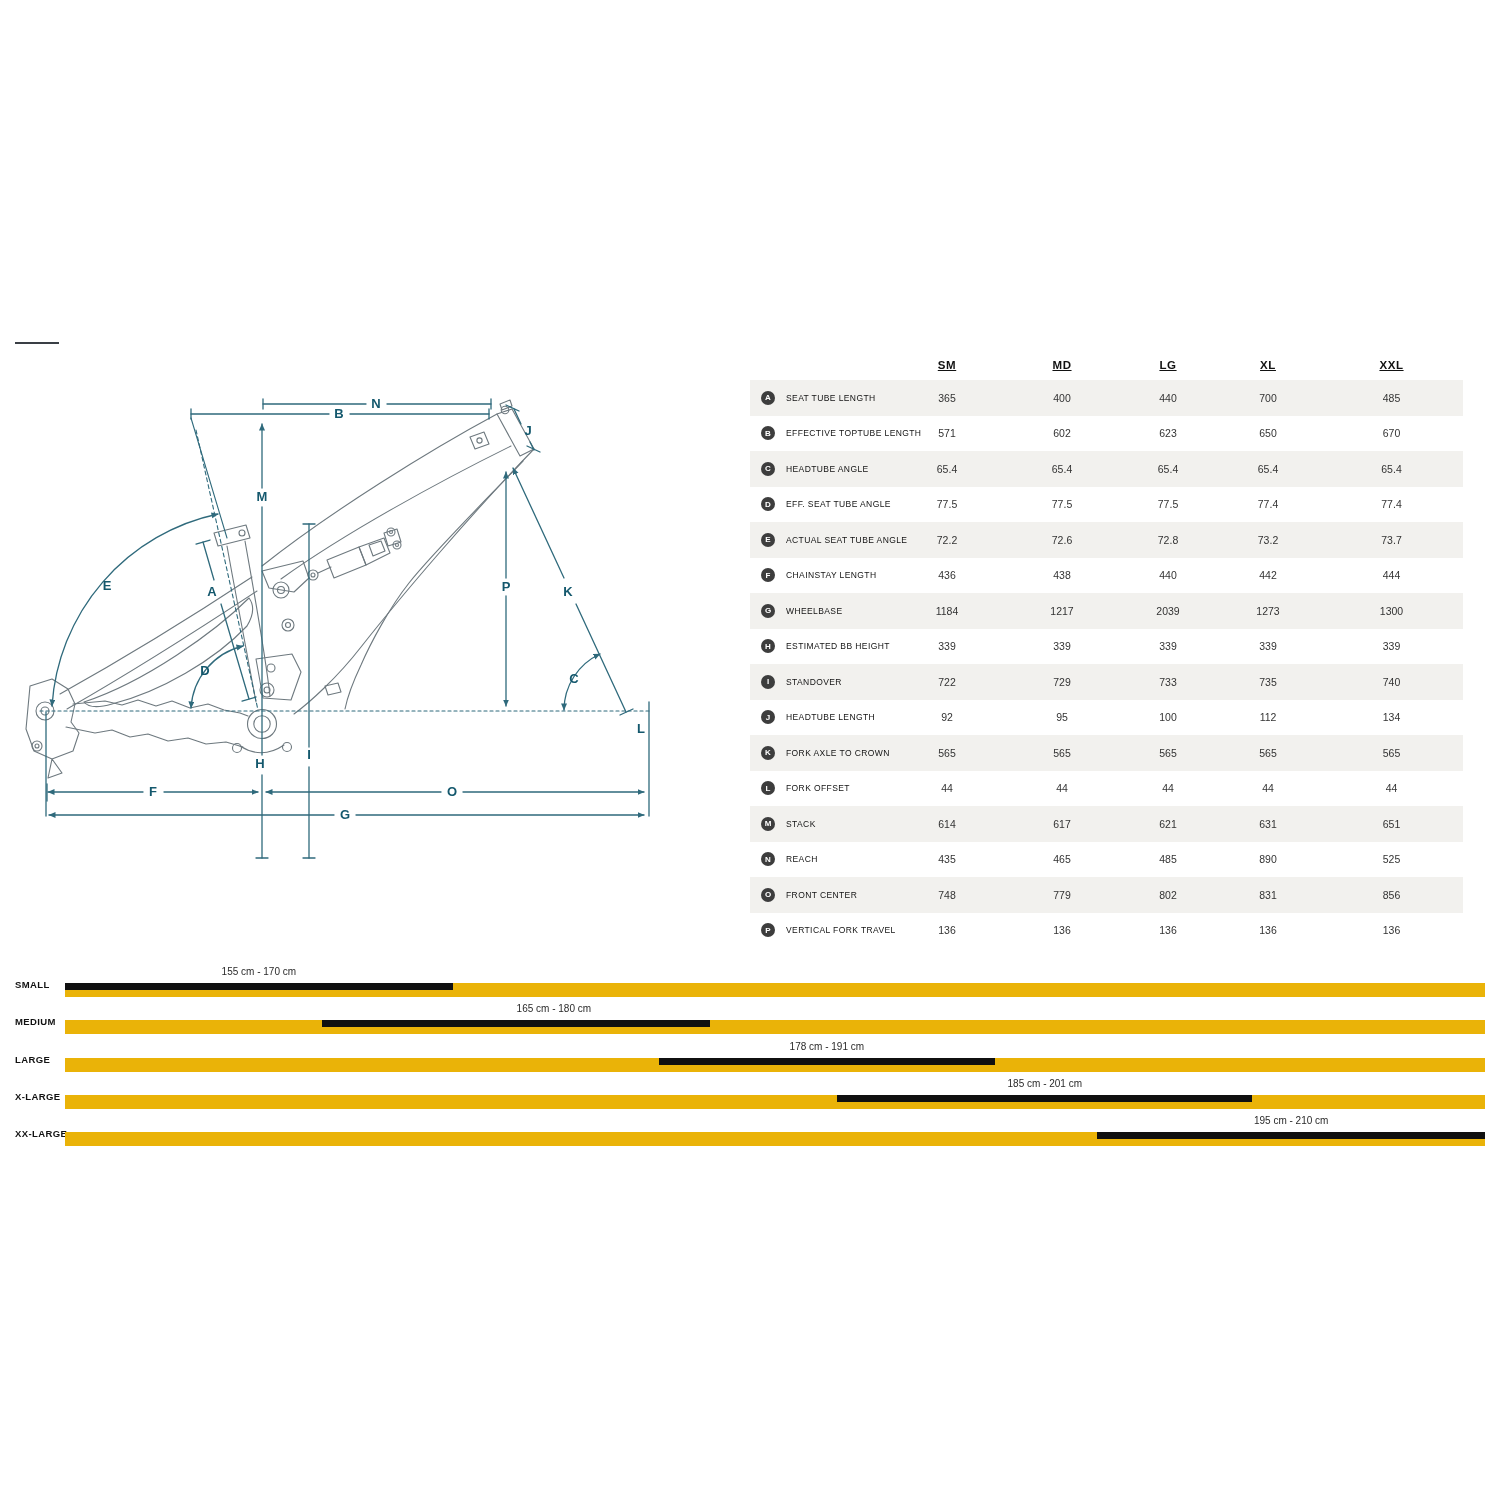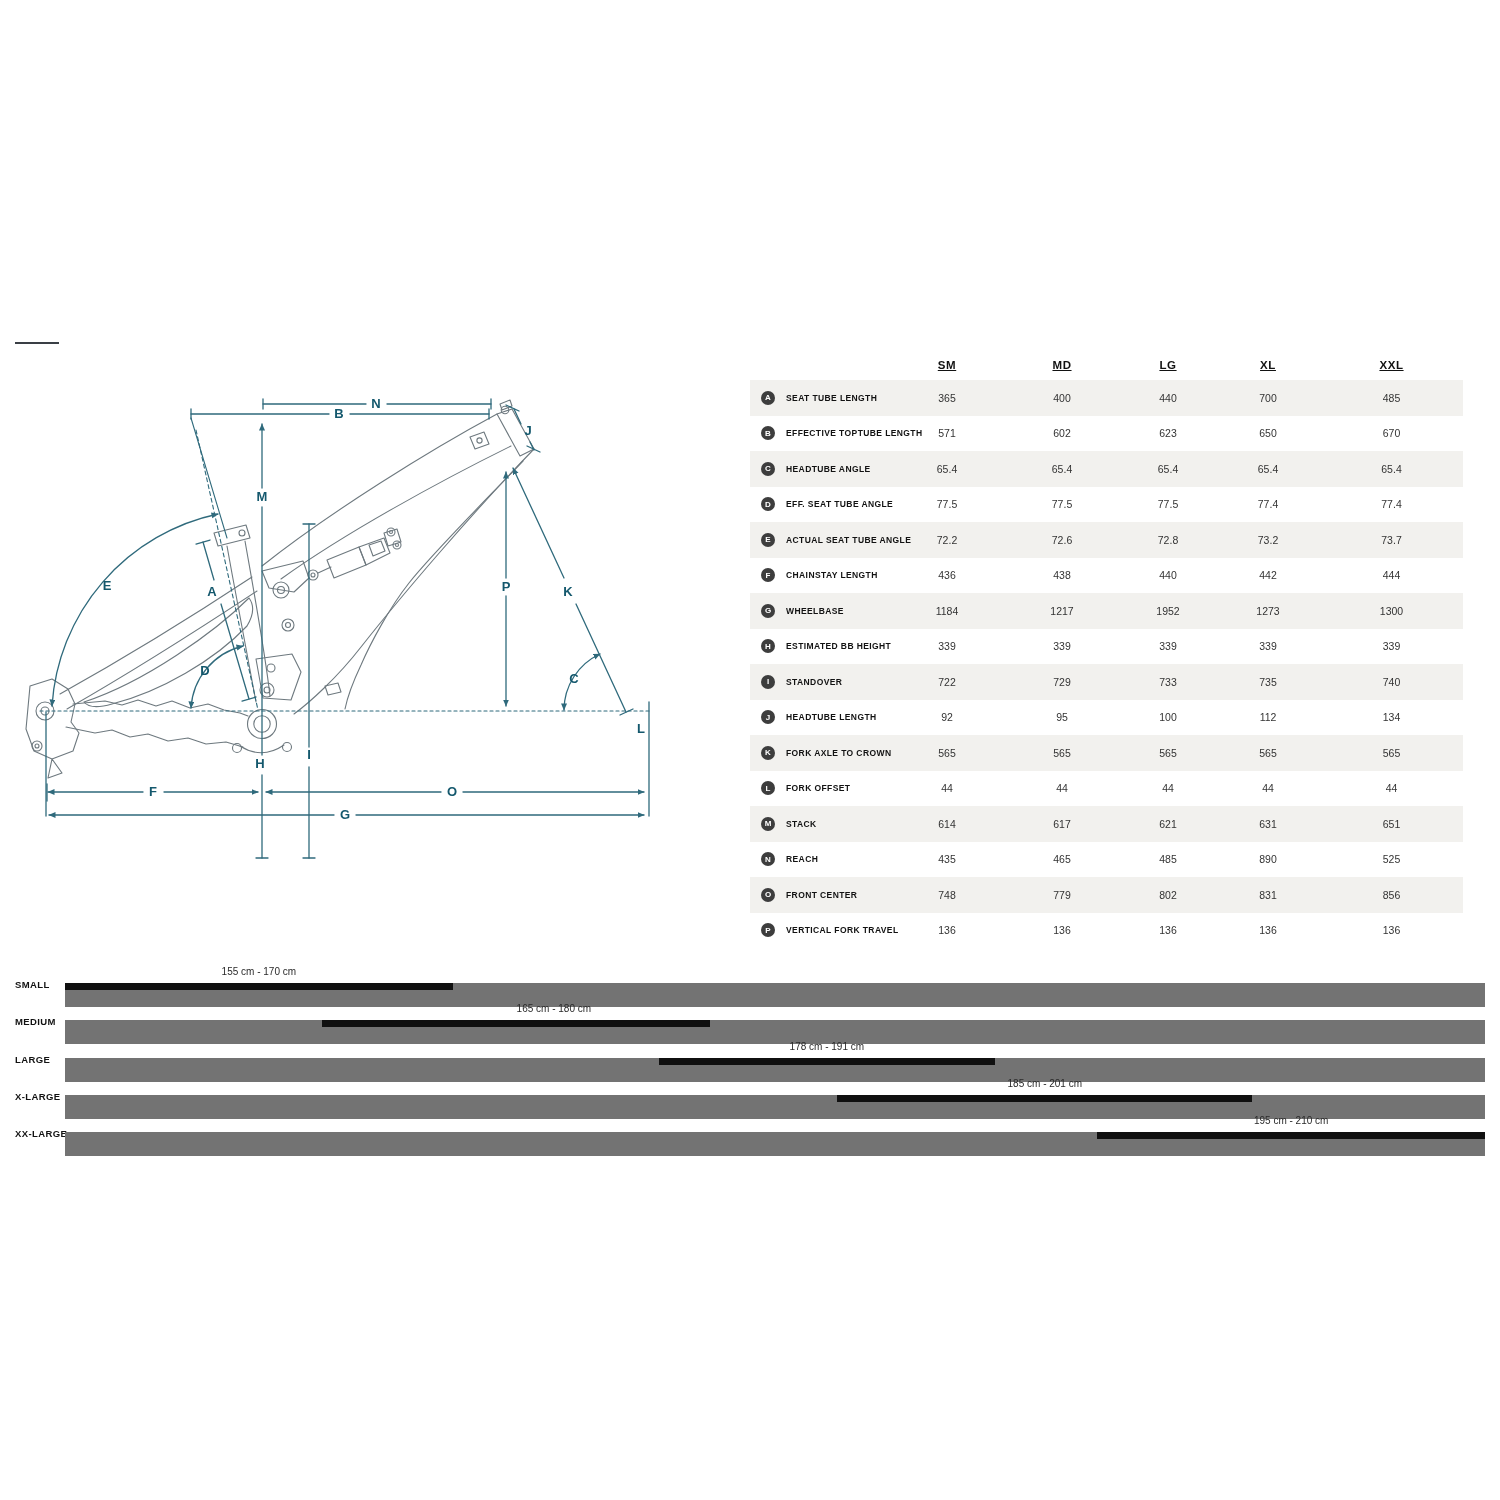--- a/index.html
+++ b/index.html
@@ -9,28 +9,28 @@
 
   
   .geo-table{position:absolute;left:750px;top:350px;width:713px;}
   .geo-header{display:grid;grid-template-columns:140px 114px 116px 96px 104px 1fr;height:30px;align-items:center;}
   .geo-header span{text-align:center;font-weight:bold;font-size:11.5px;letter-spacing:.6px;color:#121212;text-decoration:underline;}
   .geo-row{display:grid;grid-template-columns:140px 114px 116px 96px 104px 1fr;height:35.5px;align-items:center;}
   .geo-row.alt{background:#f2f1ee;}
   .row-head{display:flex;align-items:center;gap:11px;padding-left:11px;}
   .badge{width:14px;height:14px;border-radius:50%;background:#3d3d3d;color:#fff;font-size:8px;font-weight:bold;
          display:flex;align-items:center;justify-content:center;flex:0 0 14px;}
-  .row-label{font-size:8.5px;font-weight:bold;letter-spacing:.4px;color:#121212;white-space:nowrap;}
+  .row-label{font-size:8.5px;font-weight:normal;letter-spacing:.4px;color:#121212;white-space:nowrap;}
   .cell{text-align:center;font-size:10.5px;color:#333;}
 
   
   .size-guide{position:absolute;left:0;top:0;width:1500px;height:0;}
   .size-row{position:absolute;left:0;width:1500px;height:30px;}
   .size-row .size-label{position:absolute;left:15px;top:-4px;font-size:9.5px;font-weight:bold;letter-spacing:.4px;color:#121212;}
-  .size-row .track{position:absolute;left:65px;top:0;width:1420px;height:24px;background:#737373;}
+  .size-row .track{position:absolute;left:65px;top:0;width:1420px;height:14px;background:#eab308;}
   .size-row .bar{position:absolute;top:0;height:7px;background:#101010;}
   .size-row .range{position:absolute;top:-17px;transform:translateX(-50%);font-size:10px;color:#2a2a2a;white-space:nowrap;}
 
   svg text{font-family:"Liberation Sans",sans-serif;font-weight:bold;font-size:13px;}
 </style>
 </head>
 <body>
 
 <div class="top-divider"></div>
 
@@ -265,21 +265,21 @@
         <div class="cell">442</div>
         <div class="cell">444</div>
       </div>
       <div class="geo-row alt">
         <div class="row-head">
           <span class="badge">G</span>
           <span class="row-label">WHEELBASE</span>
         </div>
         <div class="cell">1184</div>
         <div class="cell">1217</div>
-        <div class="cell">1952</div>
+        <div class="cell">2039</div>
         <div class="cell">1273</div>
         <div class="cell">1300</div>
       </div>
       <div class="geo-row">
         <div class="row-head">
           <span class="badge">H</span>
           <span class="row-label">ESTIMATED BB HEIGHT</span>
         </div>
         <div class="cell">339</div>
         <div class="cell">339</div>

